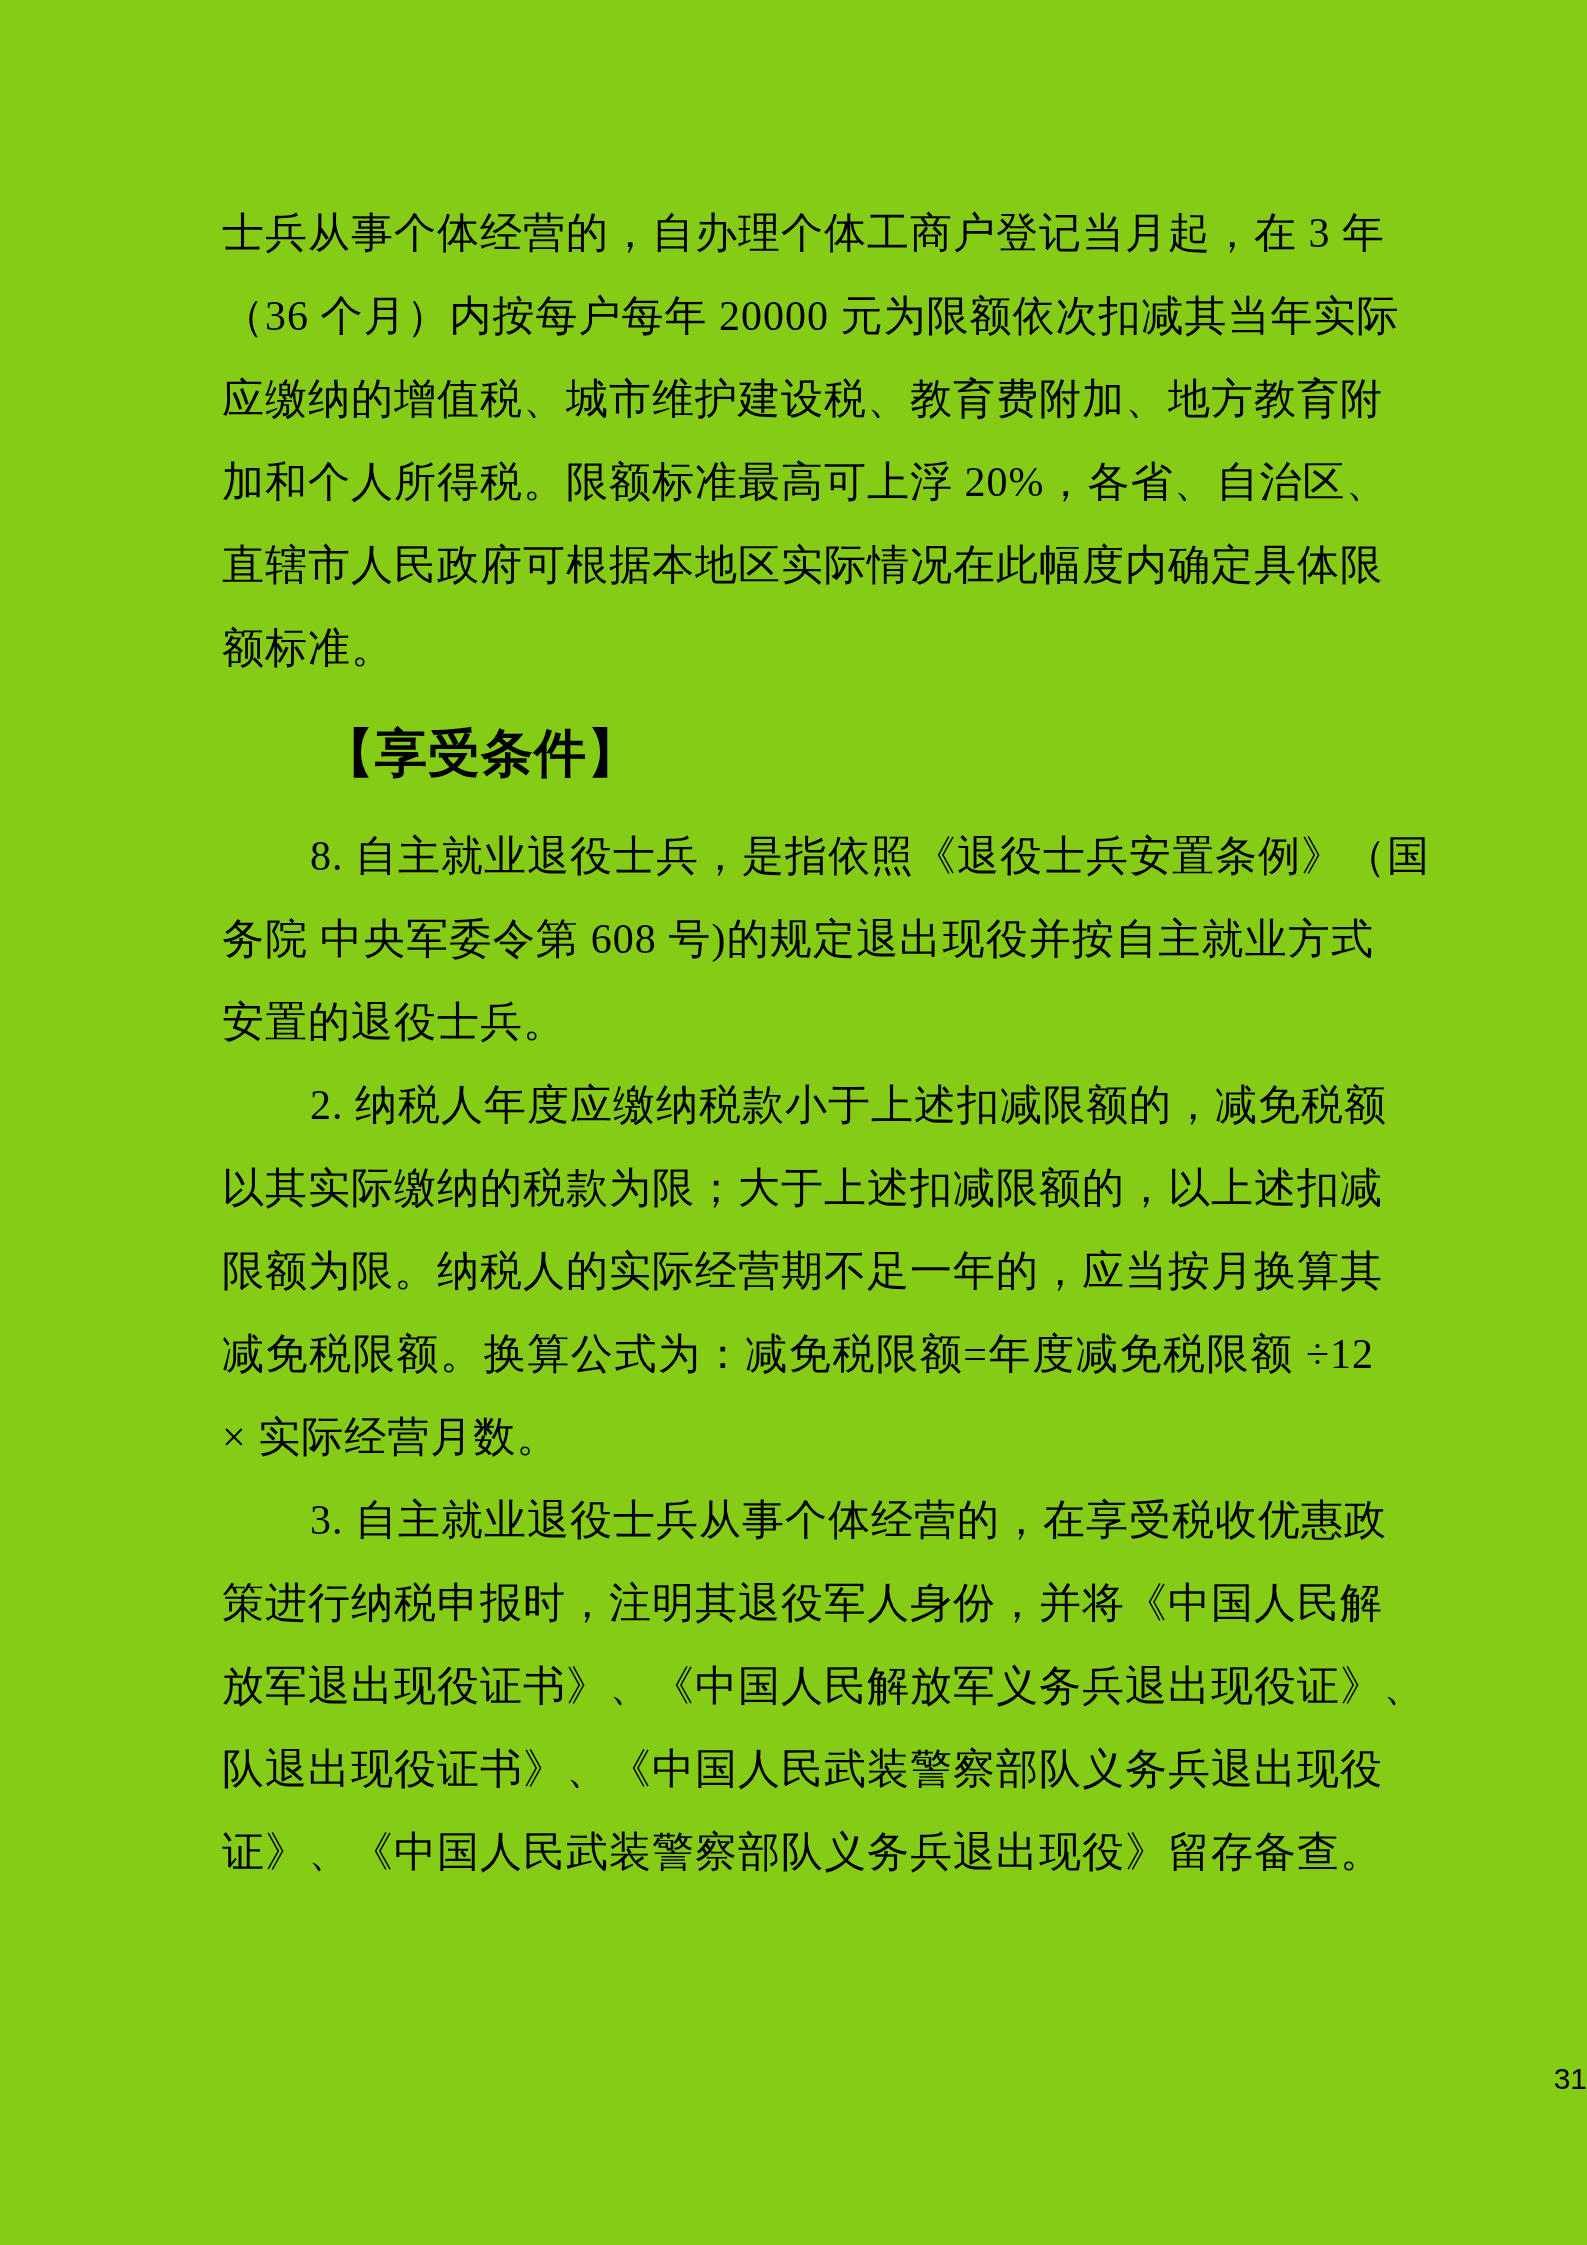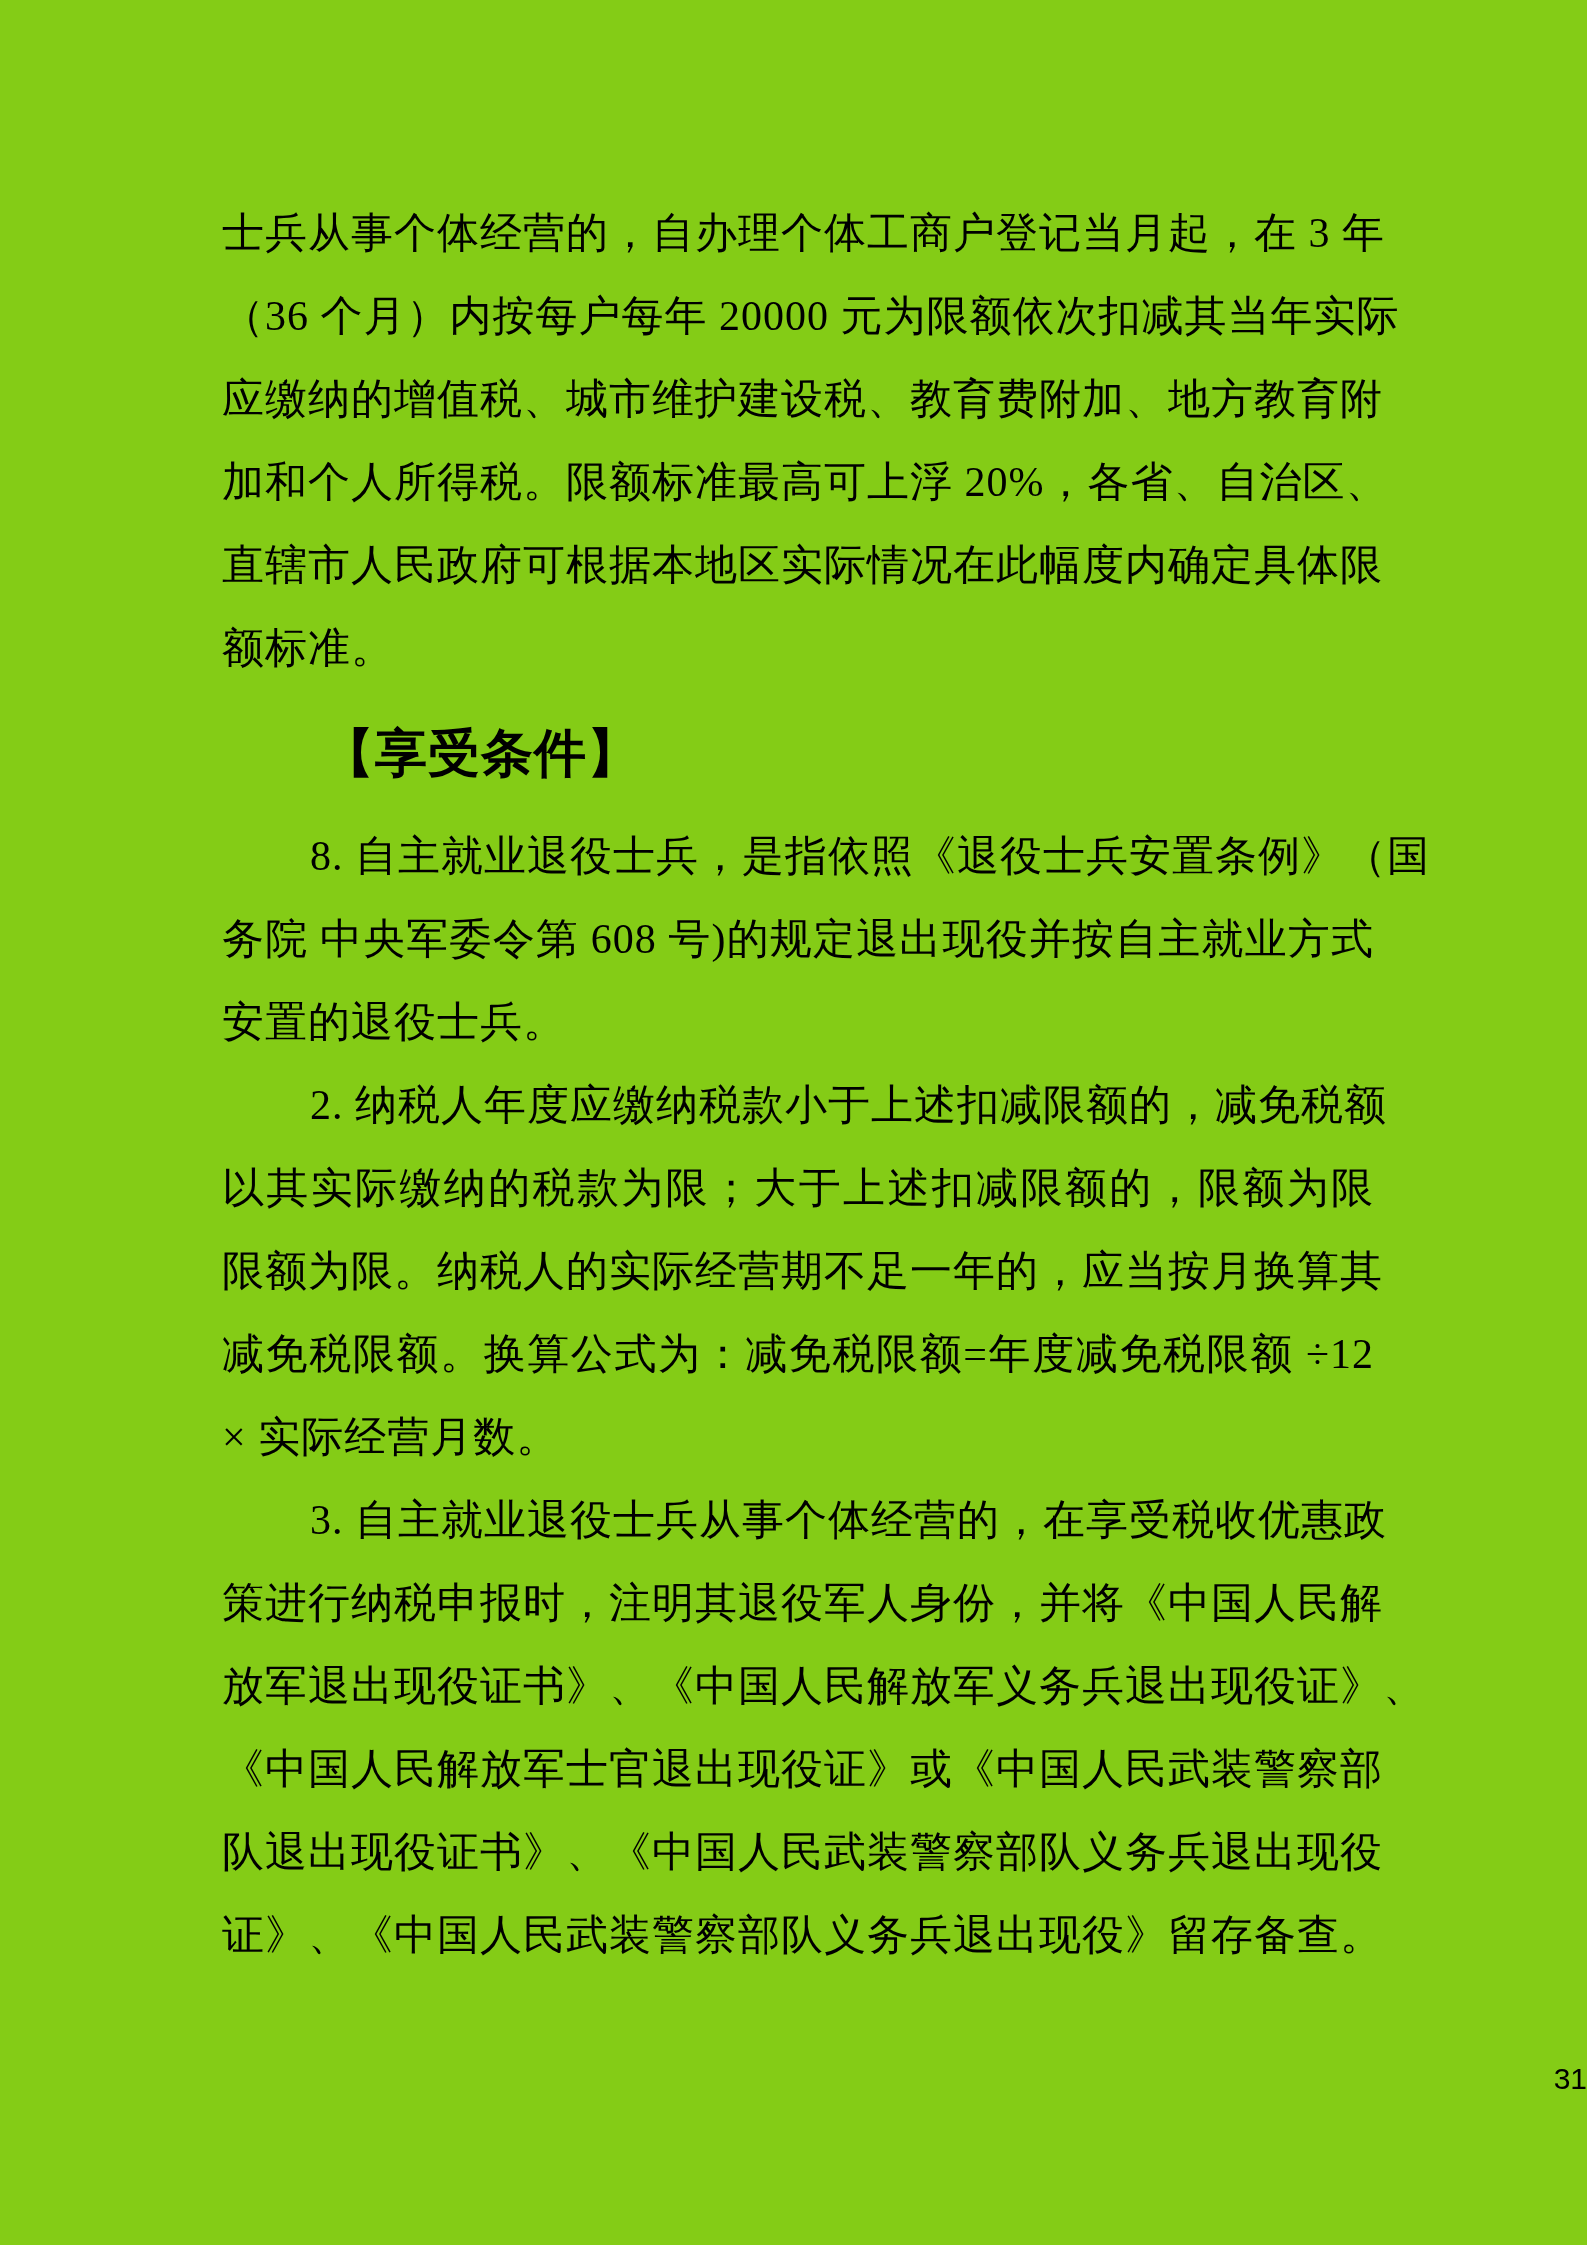--- a/index.html
+++ b/index.html
@@ -76,28 +76,27 @@
     <div class="bline">直辖市人民政府可根据本地区实际情况在此幅度内确定具体限</div>
     <div class="bline endline">额标准。</div>
 
     <div class="heading-line">【享受条件】</div>
 
     <div class="bline indent">8. 自主就业退役士兵，是指依照《退役士兵安置条例》（国</div>
     <div class="bline">务院 中央军委令第 608 号)的规定退出现役并按自主就业方式</div>
     <div class="bline endline">安置的退役士兵。</div>
 
     <div class="bline indent">2. 纳税人年度应缴纳税款小于上述扣减限额的，减免税额</div>
-    <div class="bline">以其实际缴纳的税款为限；大于上述扣减限额的，限额为限</div>
+    <div class="bline">以其实际缴纳的税款为限；大于上述扣减限额的，以上述扣减</div>
     <div class="bline">限额为限。纳税人的实际经营期不足一年的，应当按月换算其</div>
     <div class="bline">减免税限额。换算公式为：减免税限额=年度减免税限额 ÷12</div>
     <div class="bline endline">× 实际经营月数。</div>
 
     <div class="bline indent">3. 自主就业退役士兵从事个体经营的，在享受税收优惠政</div>
     <div class="bline">策进行纳税申报时，注明其退役军人身份，并将《中国人民解</div>
     <div class="bline">放军退出现役证书》、《中国人民解放军义务兵退出现役证》、</div>
-    <div class="bline">《中国人民解放军士官退出现役证》或《中国人民武装警察部</div>
     <div class="bline">队退出现役证书》、《中国人民武装警察部队义务兵退出现役</div>
     <div class="bline">证》、《中国人民武装警察部队义务兵退出现役》留存备查。</div>
 
   </div>
 
   <div class="page-number">31</div>
 </div>
 
 </body></html>

